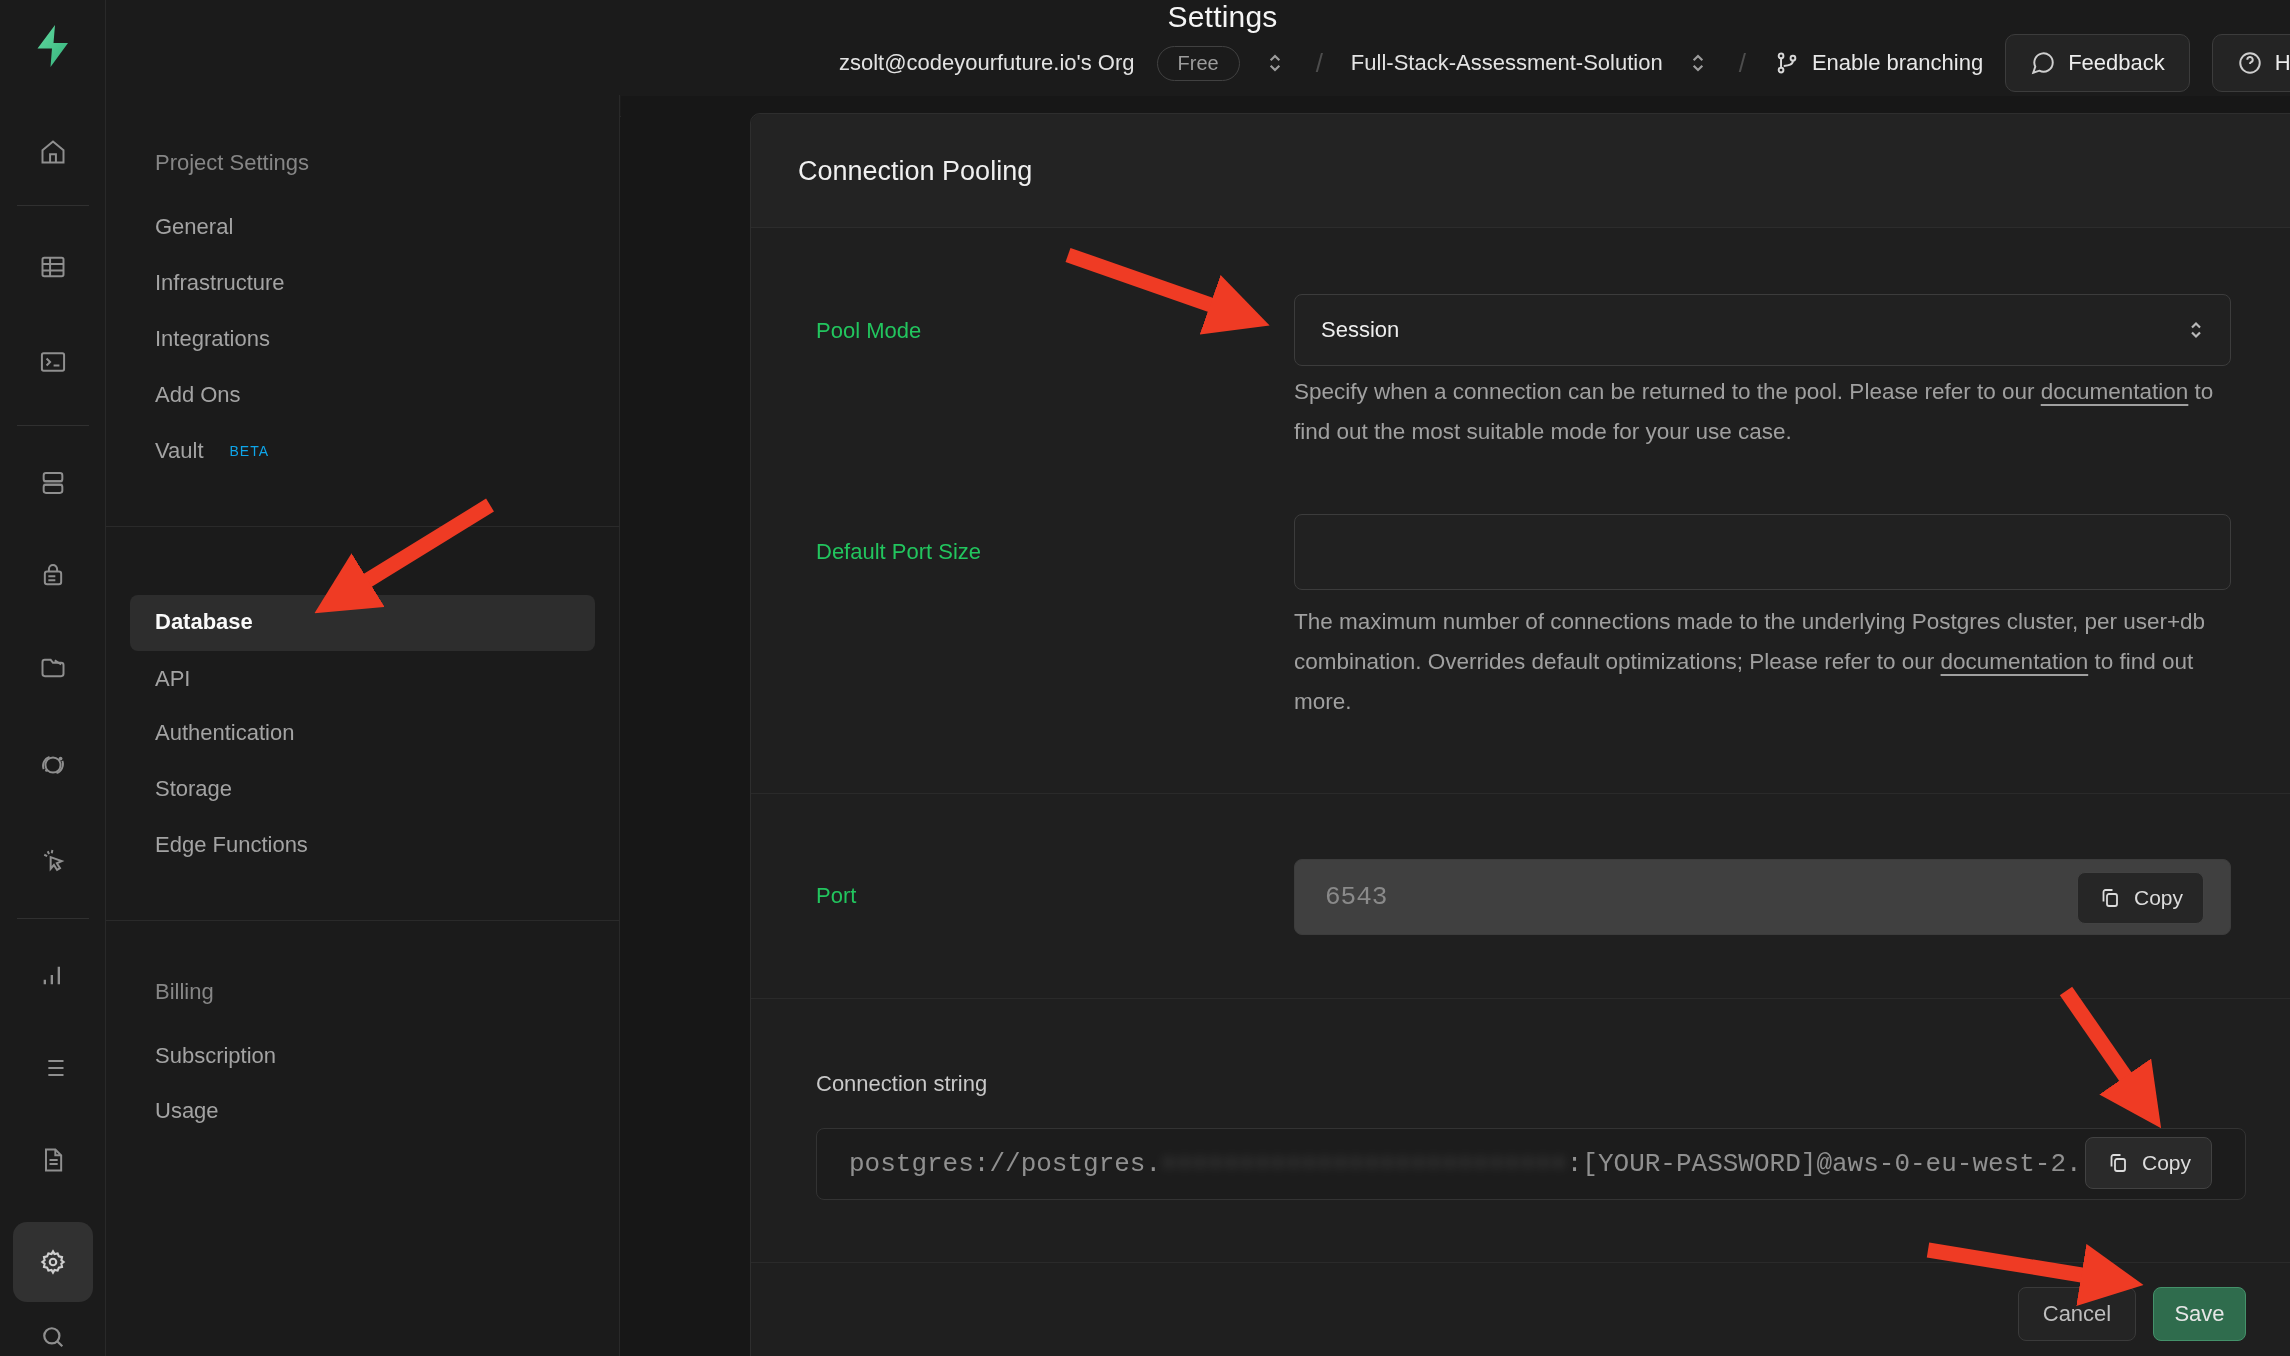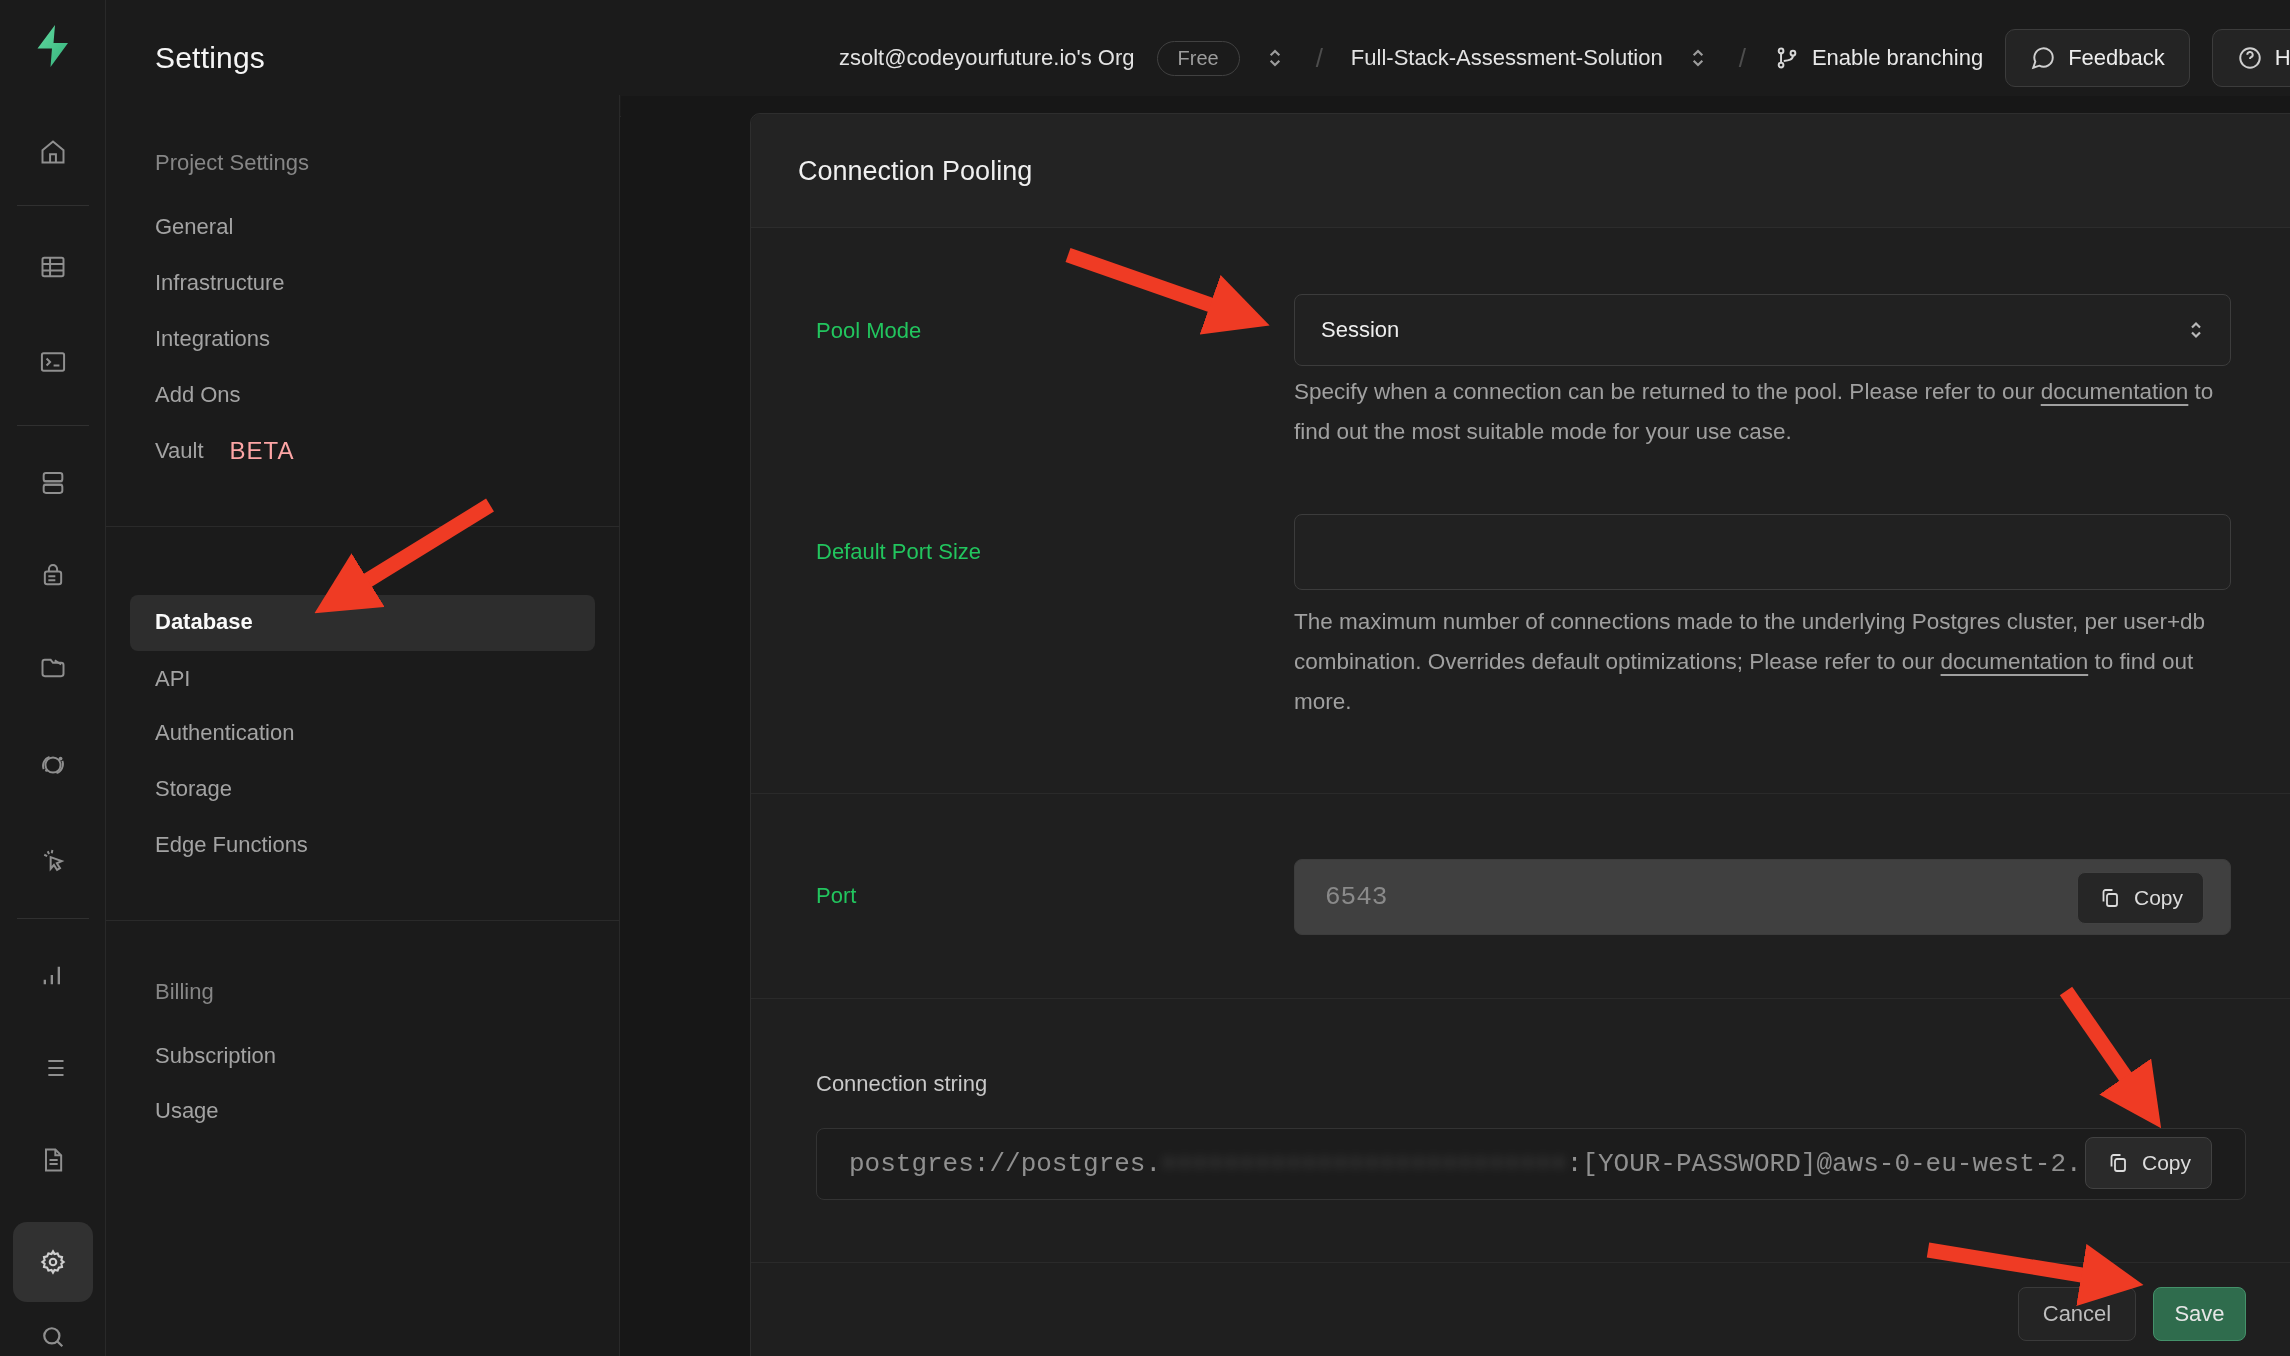--- a/index.html
+++ b/index.html
@@ -1,21 +1,21 @@
 <!DOCTYPE html>
 <html><head>
 <meta charset="utf-8">
 <style>
   * { margin:0; padding:0; box-sizing:border-box; }
   html,body { width:2290px; height:1356px; overflow:hidden; background:#171717;
               font-family:"Liberation Sans", sans-serif; -webkit-font-smoothing:antialiased; }
 
   
   #app-header { position:absolute; left:106px; top:0; width:2184px; height:117px;
-    background:#1b1b1b; border-bottom:1px solid #282828; display:flex; align-items:center; }
+    background:#1b1b1b; border-bottom:1px solid #282828; display:flex; align-items:center;flex-direction:column; }
   #page-title { margin-left:49px; font-size:30px; font-weight:500; color:#f5f5f5; letter-spacing:.2px; }
   #header-right { margin-left:auto; display:flex; align-items:center; gap:22px; padding-right:0; }
   .crumb-text { font-size:22px; color:#e3e3e3; white-space:nowrap; }
   .plan-pill { border:1px solid #414141; border-radius:22px; padding:5px 20px; font-size:20px; color:#9d9d9d; }
   .selector-icon { color:#9d9d9d; display:flex; }
   .crumb-slash { color:#4d4d4d; font-size:26px; padding:0 6px; }
   .hdr-btn { height:58px; display:flex; align-items:center; gap:12px; padding:0 24px;
     background:#242424; border:1px solid #3c3c3c; border-radius:10px; color:#ededed; font-size:22px; white-space:nowrap; }
   .hdr-ghost { display:flex; align-items:center; gap:12px; color:#e8e8e8; font-size:22px; white-space:nowrap; }
   .icon { display:inline-flex; flex:none; }
@@ -31,21 +31,21 @@
   
   #settings-nav { position:absolute; left:106px; top:95px; width:514px; height:1261px;
     background:#1b1b1b; border-right:1px solid #292929; }
   .nav-heading { position:absolute; left:49px; transform:translateY(-50%); font-size:22px; color:#868686; }
   .nav-item { position:absolute; left:49px; transform:translateY(-50%); font-size:22px; color:#a3a3a3;
     white-space:nowrap; cursor:pointer; display:flex; align-items:center; gap:26px; }
   .nav-divider { position:absolute; left:0; width:514px; border-top:1px solid #2a2a2a; }
   #nav-active-pill { position:absolute; left:24px; top:500px; width:465px; height:56px;
     background:#2d2d2d; border-radius:8px; }
   .nav-item.active { color:#fafafa; font-weight:700; }
-  .beta-badge { font-size:24px; letter-spacing:1px; color:#fca5a5; }
+  .beta-badge { font-size:14px; letter-spacing:1px; color:#0ea5e9; }
 
   
   #content { position:absolute; left:621px; top:96px; width:1669px; height:1260px; background:#171717; }
   #card { position:absolute; left:129px; top:17px; width:1560px; height:1290px;
     background:#1f1f1f; border:1px solid #2e2e2e; border-radius:10px; }
   #card-header { position:absolute; left:0; top:0; width:100%; height:114px;
     background:#232323; border-bottom:1px solid #2c2c2c; border-radius:10px 10px 0 0; }
   #card-title { position:absolute; left:47px; top:57px; transform:translateY(-50%);
     font-size:27px; font-weight:500; color:#f0f0f0; }
   .field-label { position:absolute; left:65px; transform:translateY(-50%); font-size:22px; color:#22c55e; white-space:nowrap; }

